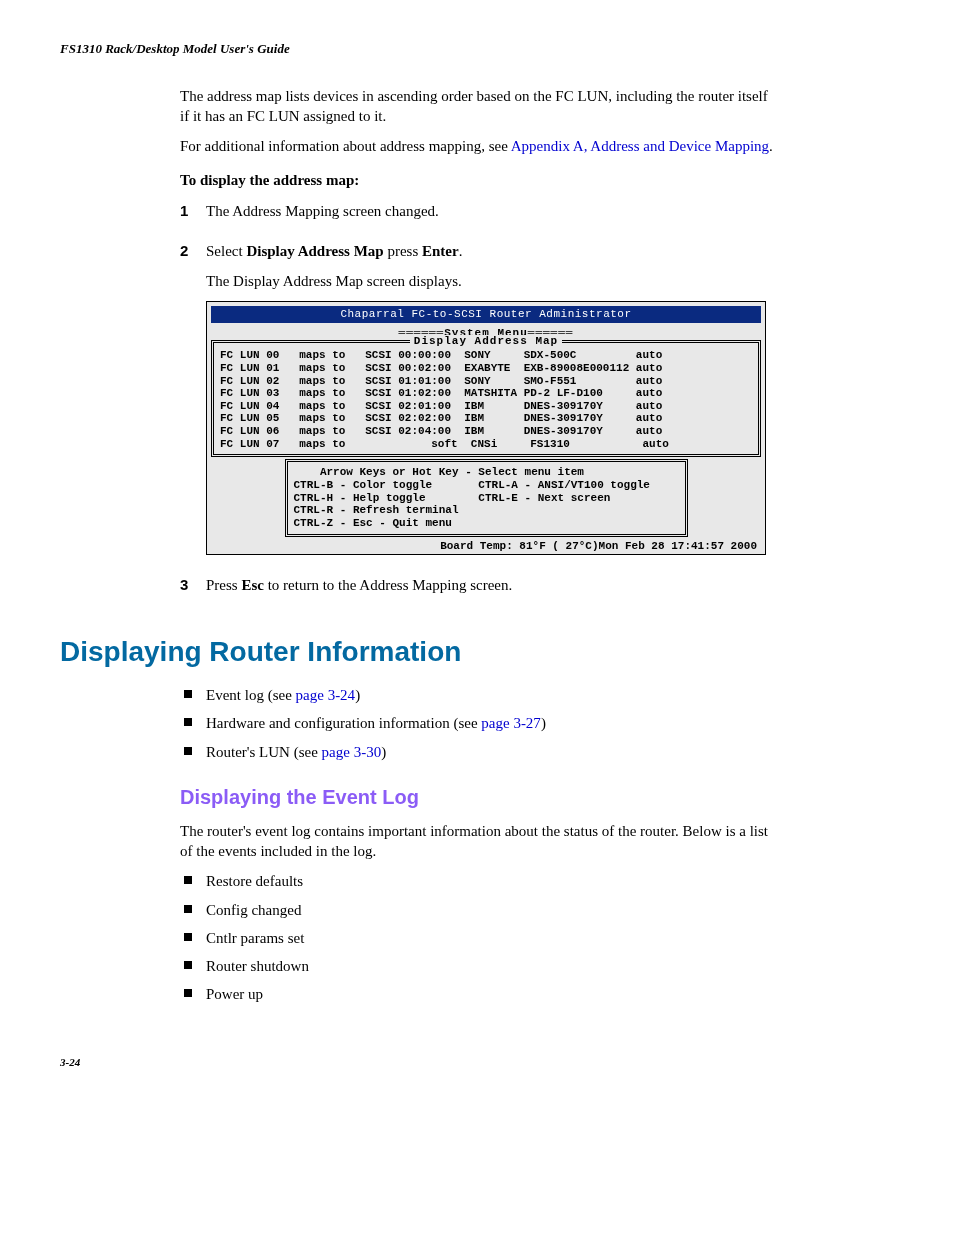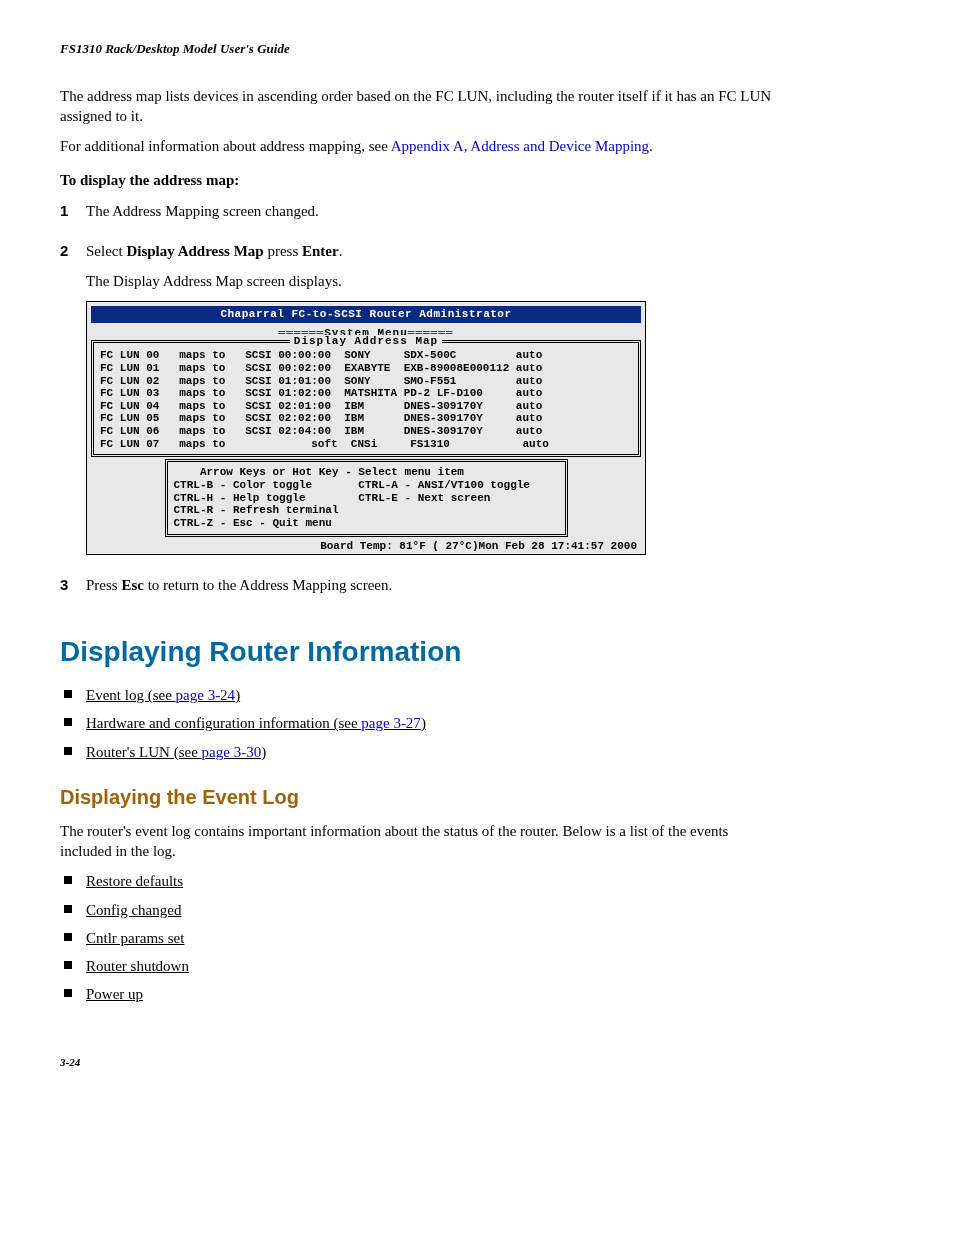--- a/index.html
+++ b/index.html
@@ -13,20 +13,21 @@
     box-sizing: border-box;
     line-height: 1.35;
   }
   .running-head {
     font-weight: bold;
     font-style: italic;
     font-size: 13px;
     margin-bottom: 28px;
   }
   .content {
+    margin-left: 120px;
   }
   p { margin: 6px 0 10px 0; }
   .link { color: #0000d0; }
   .step-subhead { font-weight: bold; margin-top: 14px; }
   .ol-step { display: flex; margin: 10px 0 4px 0; }
   .ol-num {
     font-family: Arial, Helvetica, sans-serif;
     font-weight: bold;
     font-size: 15px;
     width: 26px;
@@ -38,27 +39,27 @@
 
   h1.section-title {
     font-family: Arial, Helvetica, sans-serif;
     color: #0369a1;
     font-size: 28px;
     font-weight: bold;
     margin: 28px 0 14px 0;
   }
   h2.subsection-title {
     font-family: Arial, Helvetica, sans-serif;
-    color: #a16207;
+    color: #8b5cf6;
     font-size: 20px;
     font-weight: bold;
     margin: 22px 0 10px 0;
   }
 
-  .sq-list { list-style: none; padding: 0; margin: 6px 0 6px 0; text-decoration: underline; }
+  .sq-list { list-style: none; padding: 0; margin: 6px 0 6px 0; }
   .sq-list li { position: relative; padding-left: 26px; margin: 8px 0; }
   .sq-list li::before {
     content: "";
     position: absolute;
     left: 4px; top: 5px;
     width: 8px; height: 8px;
     background: #000;
   }
 
   .terminal-wrap { margin: 10px 0 10px 0; }
@@ -70,21 +71,21 @@
     padding: 4px 4px 2px 4px;
     font-family: "Courier New", monospace;
     font-size: 11px;
     line-height: 1.15;
     margin-left: 0;
   }
   .term-titlebar {
     background: #0a2a80;
     color: #fff;
     text-align: center;
-    font-weight: bold;
+    font-weight: normal;
     padding: 2px 4px;
     margin-bottom: 4px;
     letter-spacing: 0.5px;
   }
   .term-sysmenu {
     text-align: center;
     font-weight: bold;
     letter-spacing: 1px;
     margin-bottom: 0;
   }

